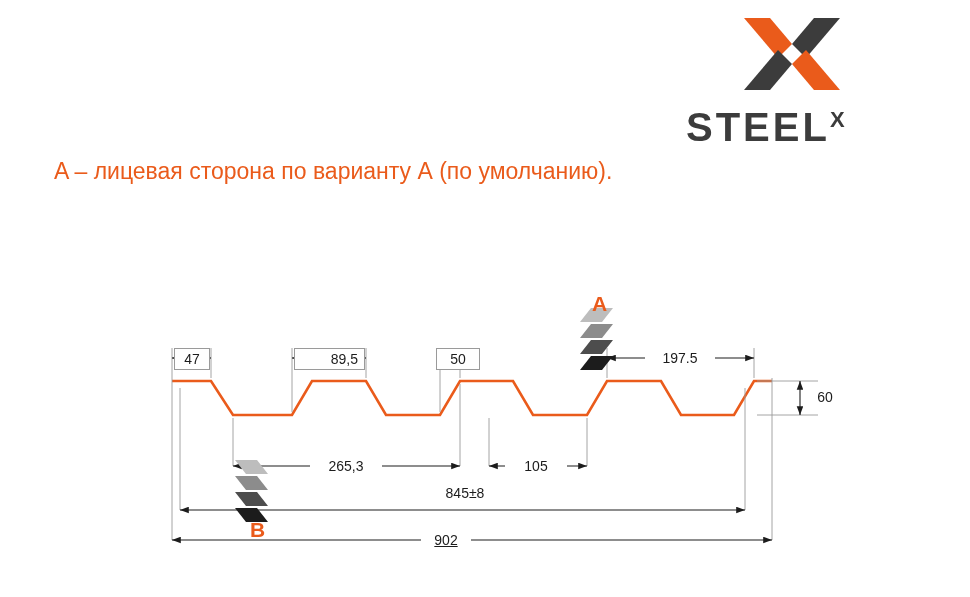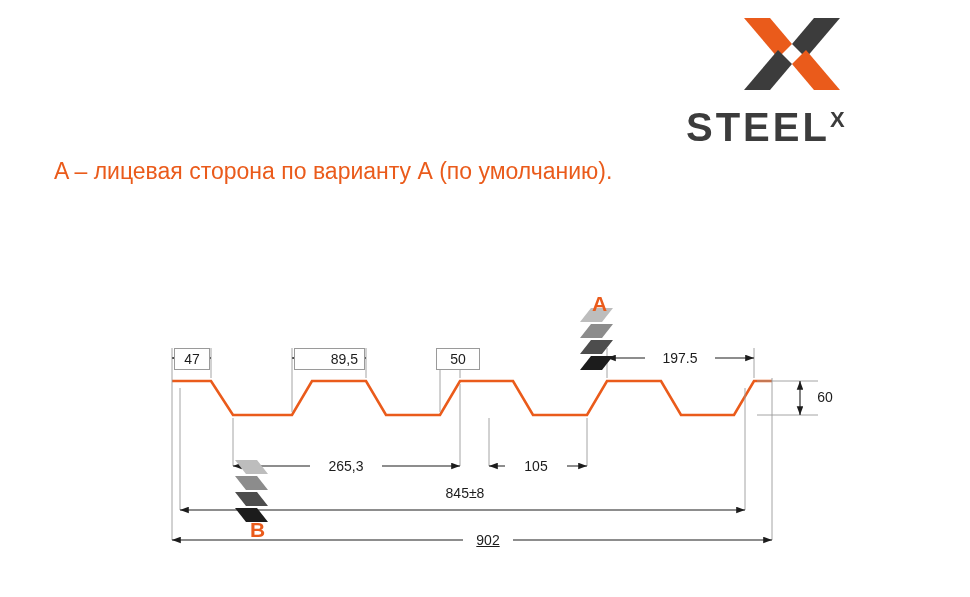--- a/index.html
+++ b/index.html
@@ -224,21 +224,21 @@
     <div class="dim boxed" style="left:436px; top:78px; width:44px; box-sizing:border-box;">50</div>
 
     <div class="dim" style="left:645px; top:78px; width:70px; box-sizing:border-box;">197.5</div>
 
     <div class="dim" style="left:310px; top:186px; width:72px; box-sizing:border-box;">265,3</div>
 
     <div class="dim" style="left:505px; top:186px; width:62px; box-sizing:border-box;">105</div>
 
     <div class="dim" style="left:420px; top:213px; width:90px; box-sizing:border-box;">845±8</div>
 
-    <div class="dim" style="left:463px; top:260px; width:50px; box-sizing:border-box;text-decoration:underline;">902</div>
+    <div class="dim" style="left:421px; top:260px; width:50px; box-sizing:border-box;text-decoration:underline;">902</div>
 
     <div class="dim" style="left:808px; top:117px; width:34px; box-sizing:border-box; text-align:center;">60</div>
 
     
     <div class="marker-label" style="left:592px; top:22px;">A</div>
     <div class="marker-label" style="left:250px; top:248px;">B</div>
 
   </div>
 </div>
 

